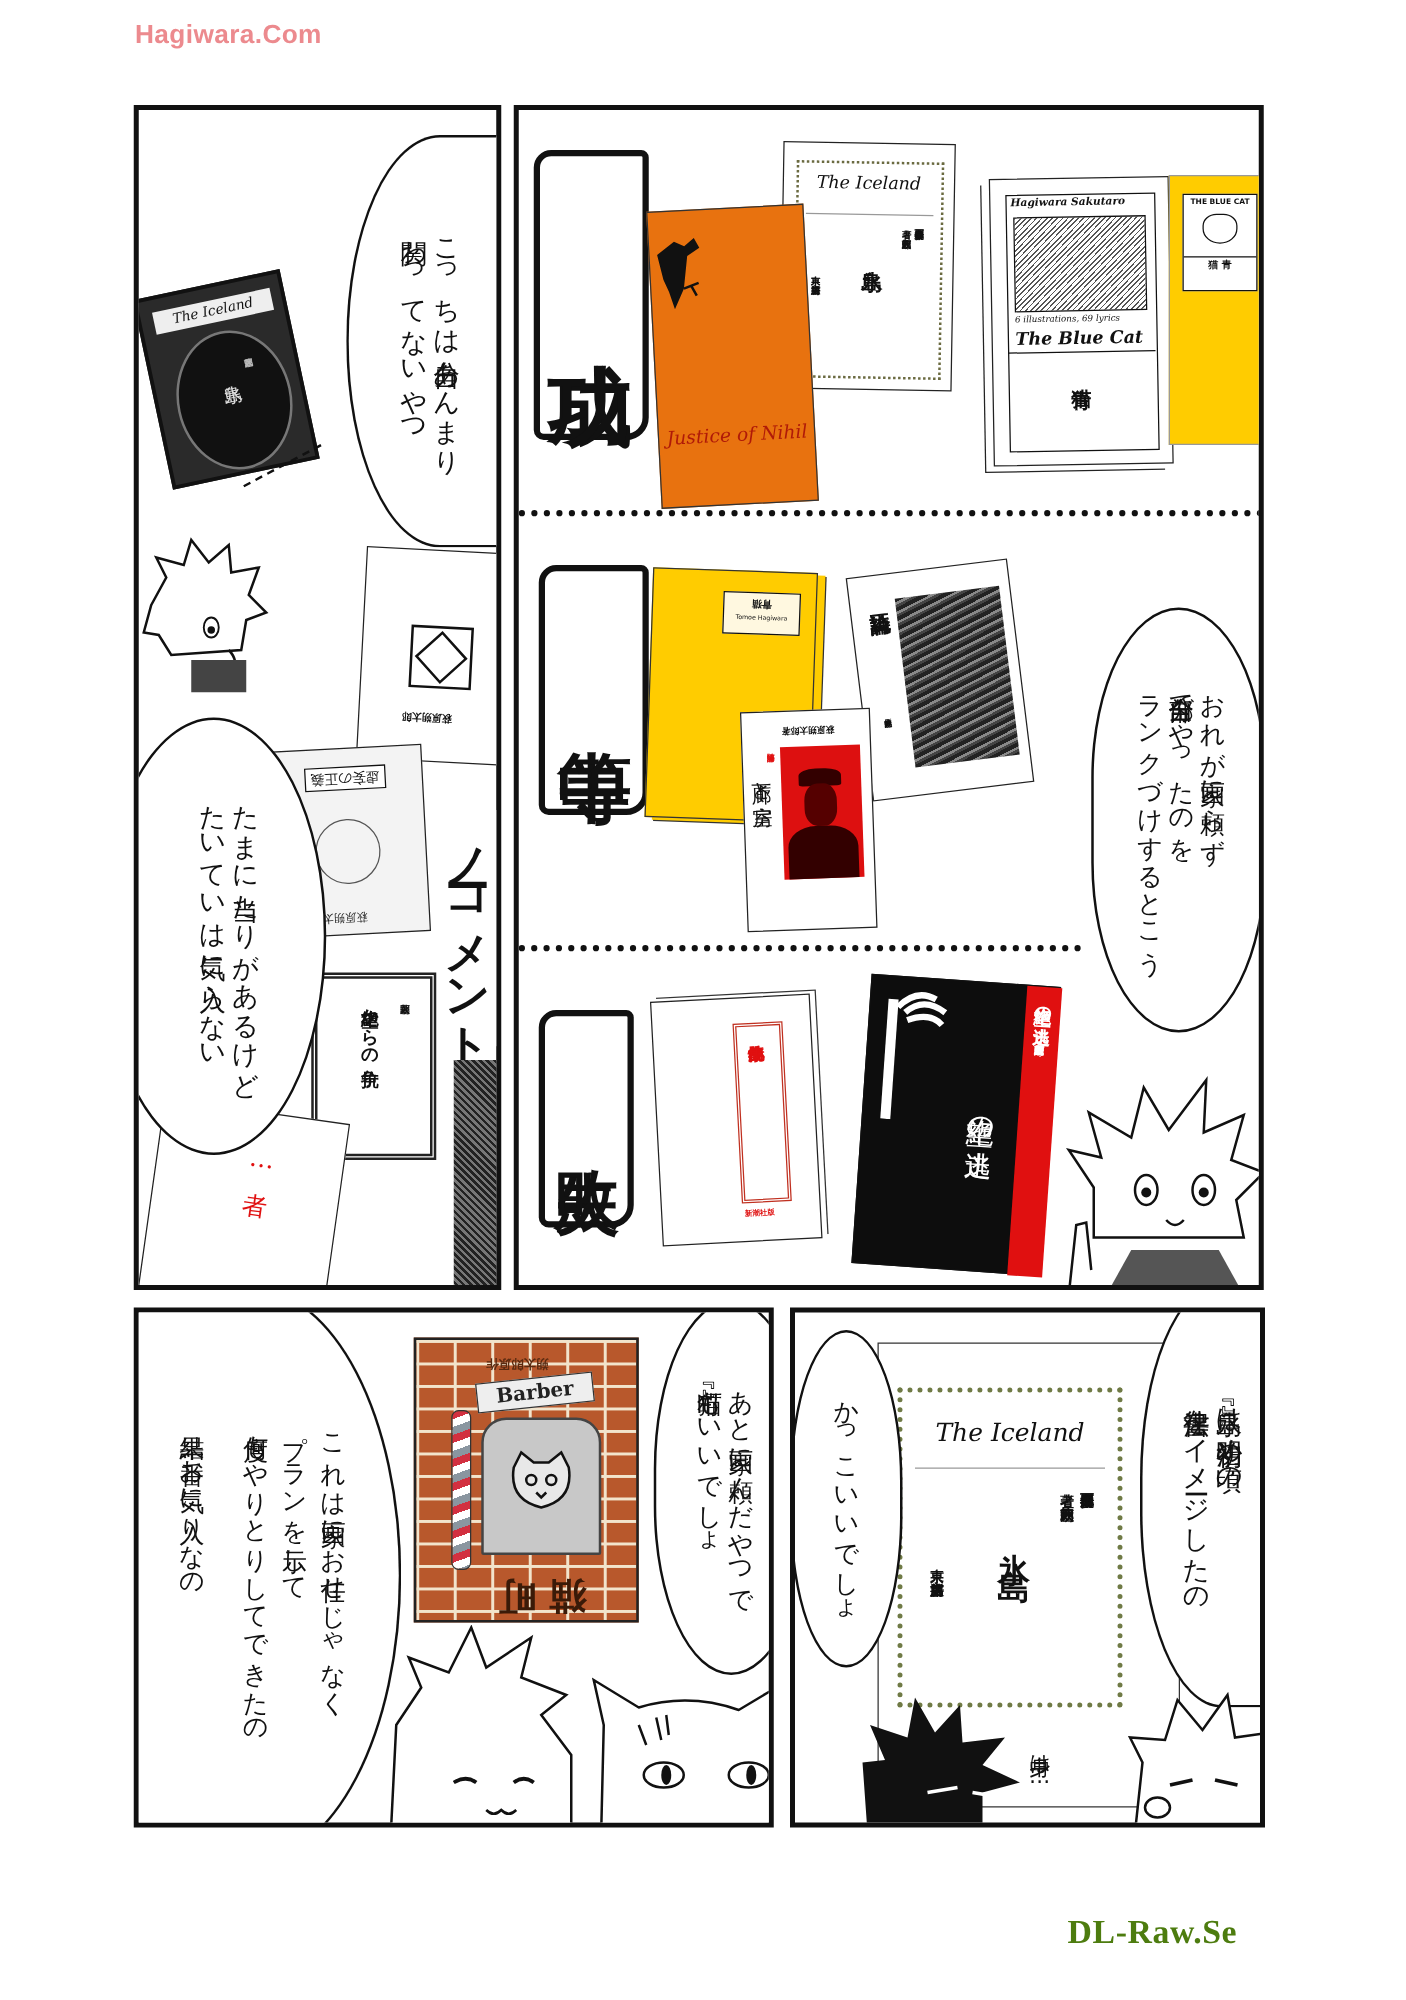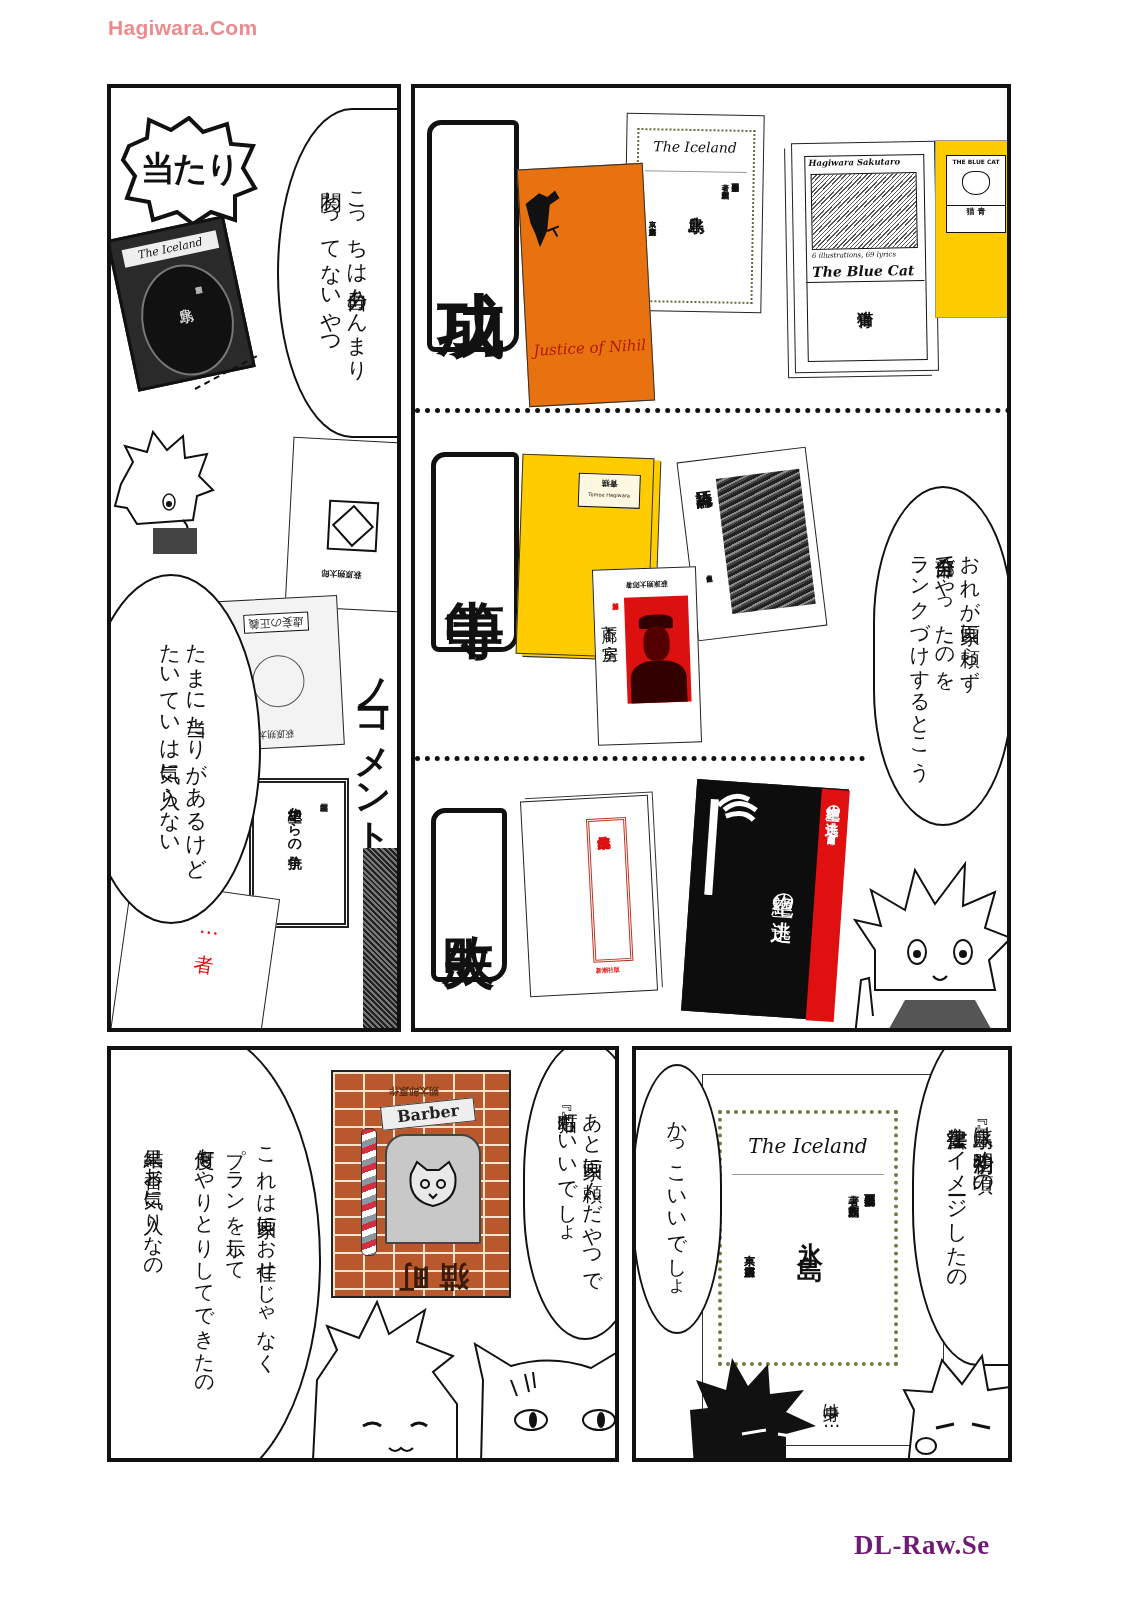--- a/index.html
+++ b/index.html
@@ -1,44 +1,38 @@
 <!DOCTYPE html>
 <html><head>
   <meta charset="utf-8">
   <style>
     html, body { margin: 0; padding: 0; background: #ffffff; }
     body { width: 1125px; height: 1600px; position: relative; overflow: hidden; font-family: "DejaVu Sans", sans-serif; }
     .abs { position: absolute; }
     .wm-top { left: 108px; top: 16px; font-family: "Liberation Sans", sans-serif; font-weight: bold; font-size: 21px; color: #ec8a8e; letter-spacing: 0.3px; }
-    .wm-bot { left: 854px; top: 1530px; font-family: "Liberation Serif", serif; font-weight: bold; font-size: 27px; color: #701a75; letter-spacing: 0.5px; }
+    .wm-bot { left: 854px; top: 1530px; font-family: "Liberation Serif", serif; font-weight: bold; font-size: 27px; color: #4d7c0f; letter-spacing: 0.5px; }
     .panel { position: absolute; border: 4px solid #111; background: #fff; overflow: hidden; box-sizing: border-box; }
     .vt { writing-mode: vertical-rl; text-orientation: upright; font-family: "DejaVu Sans", sans-serif; color: #111; line-height: 1.25; }
     .bubble { position: absolute; background: #fff; border: 2.5px solid #111; border-radius: 50%; box-sizing: border-box; display: flex; align-items: center; justify-content: center; }
     .rank { position: absolute; border: 5px solid #111; border-radius: 14px 6px 18px 8px; background: #fff; box-sizing: border-box; display: flex; align-items: center; justify-content: center; }
     .rank span { writing-mode: vertical-rl; text-orientation: upright; font-family: "DejaVu Serif", serif; font-weight: bold; color: #111; }
     .dotline { position: absolute; height: 0; border-top: 5px dotted #111; }
     .book { position: absolute; box-sizing: border-box; border: 1.5px solid #222; }
     .serif { font-family: "DejaVu Serif", serif; }
     .it { font-style: italic; }
     .chara { position: absolute; }
   </style>
 </head>
 <body>
 
 <div class="abs wm-top">Hagiwara.Com</div>
 <div class="abs wm-bot">DL-Raw.Se</div>
 
 <div class="panel" style="left:107px; top:84px; width:294px; height:948px;">
 
-  <div class="abs" style="left:8px; top:28px; width:140px; height:110px;">
-    <svg width="140" height="110" viewBox="0 0 140 110">
-      <polygon points="10,30 28,22 30,4 52,14 70,2 84,16 108,8 112,28 134,30 124,52 136,72 116,80 116,104 92,96 74,108 58,96 34,104 30,86 8,82 16,60 4,44" fill="#fff" stroke="#111" stroke-width="4"></polygon>
-    </svg>
-    <div class="abs" style="left:22px; top:30px; font-family:'DejaVu Sans',sans-serif; font-weight:bold; font-size:34px; color:#111; letter-spacing:-2px;">当たり</div>
-  </div>
 
   <div class="book" style="left:10px; top:138px; width:120px; height:155px; background:#2a2a2a; transform:rotate(-12deg); border:3px solid #111;">
     <div class="abs serif it" style="left:10px; top:10px; width:96px; height:18px; background:#eee; font-size:11px; text-align:center; line-height:18px; color:#111;">The Iceland</div>
     <div class="abs" style="left:14px; top:36px; width:88px; height:108px; border-radius:50%; background:#111; border:2px solid #777;"></div>
     <div class="abs vt serif" style="left:50px; top:68px; font-size:15px; color:#ddd;">氷島</div>
     <div class="abs vt serif" style="left:72px; top:56px; font-size:7px; color:#bbb;">萩原朔太郎著</div>
   </div>
 
   <div class="bubble" style="left:166px; top:20px; width:150px; height:330px; border-radius:50% 0 0 50% / 50% 0 0 50%; border-right:none;">
     <div class="vt" style="font-size:21px; margin-left:-18px;">
@@ -129,21 +123,21 @@
   <div class="book" style="left:378px; top:54px; width:144px; height:230px; background:#fff; transform:rotate(-1deg); border:1.5px solid #222; box-shadow:-6px 4px 0 #fff, -7px 5px 0 #222;">
     <div class="abs" style="left:12px; top:12px; width:118px; height:204px; border:1.5px solid #111;"></div>
     <div class="abs serif it" style="left:16px; top:14px; font-size:8.5px; font-weight:bold; color:#111;">Hagiwara Sakutaro</div>
     <div class="abs" style="left:18px; top:30px; width:104px; height:74px; border:1.5px solid #111; background:repeating-linear-gradient(135deg,#555 0 1px,#fff 1px 3px);"></div>
     <div class="abs serif it" style="left:18px; top:108px; font-size:7px; color:#111;">6 illustrations, 69 lyrics</div>
     <div class="abs serif it" style="left:18px; top:120px; font-size:14px; font-weight:bold; color:#111;">The Blue Cat</div>
     <div class="abs" style="left:12px; top:138px; width:118px; border-top:1.5px solid #111;"></div>
     <div class="abs vt serif" style="left:60px; top:156px; font-size:16px; font-weight:bold; color:#111;">青猫</div>
   </div>
 
-  <div class="book" style="left:520px; top:52px; width:80px; height:178px; background:#ffcc00; border:1px solid #999;padding-left:24px;">
+  <div class="book" style="left:520px; top:52px; width:80px; height:216px; background:#ffcc00; border:1px solid #999;padding-left:24px;">
     <div class="abs" style="left:10px; top:14px; width:58px; height:76px; background:#fff; border:1px solid #111;">
       <div style="font-size:6px; text-align:center; font-weight:bold; color:#111; margin-top:2px;">THE BLUE CAT</div>
       <div style="width:26px; height:22px; margin:6px auto 0; border:1.5px solid #111; border-radius:40% 40% 50% 50%;"></div>
       <div style="font-size:8px; text-align:center; font-weight:bold; color:#111; margin-top:10px; border-top:1px solid #111;">猫 青</div>
     </div>
   </div>
 
   <div class="book" style="left:104px; top:368px; width:132px; height:200px; background:#ffcc00; transform:rotate(2deg); border:1.5px solid #333; box-shadow:6px 2px 0 #ffcc00, 7px 3px 0 #333;">
     <div class="abs" style="left:56px; top:16px; width:60px; height:32px; background:#fff8e0; border:1px solid #111; text-align:center;">
       <div style="font-size:8px; font-weight:bold; color:#111; margin-top:3px; transform:rotate(180deg);">青猫</div>

